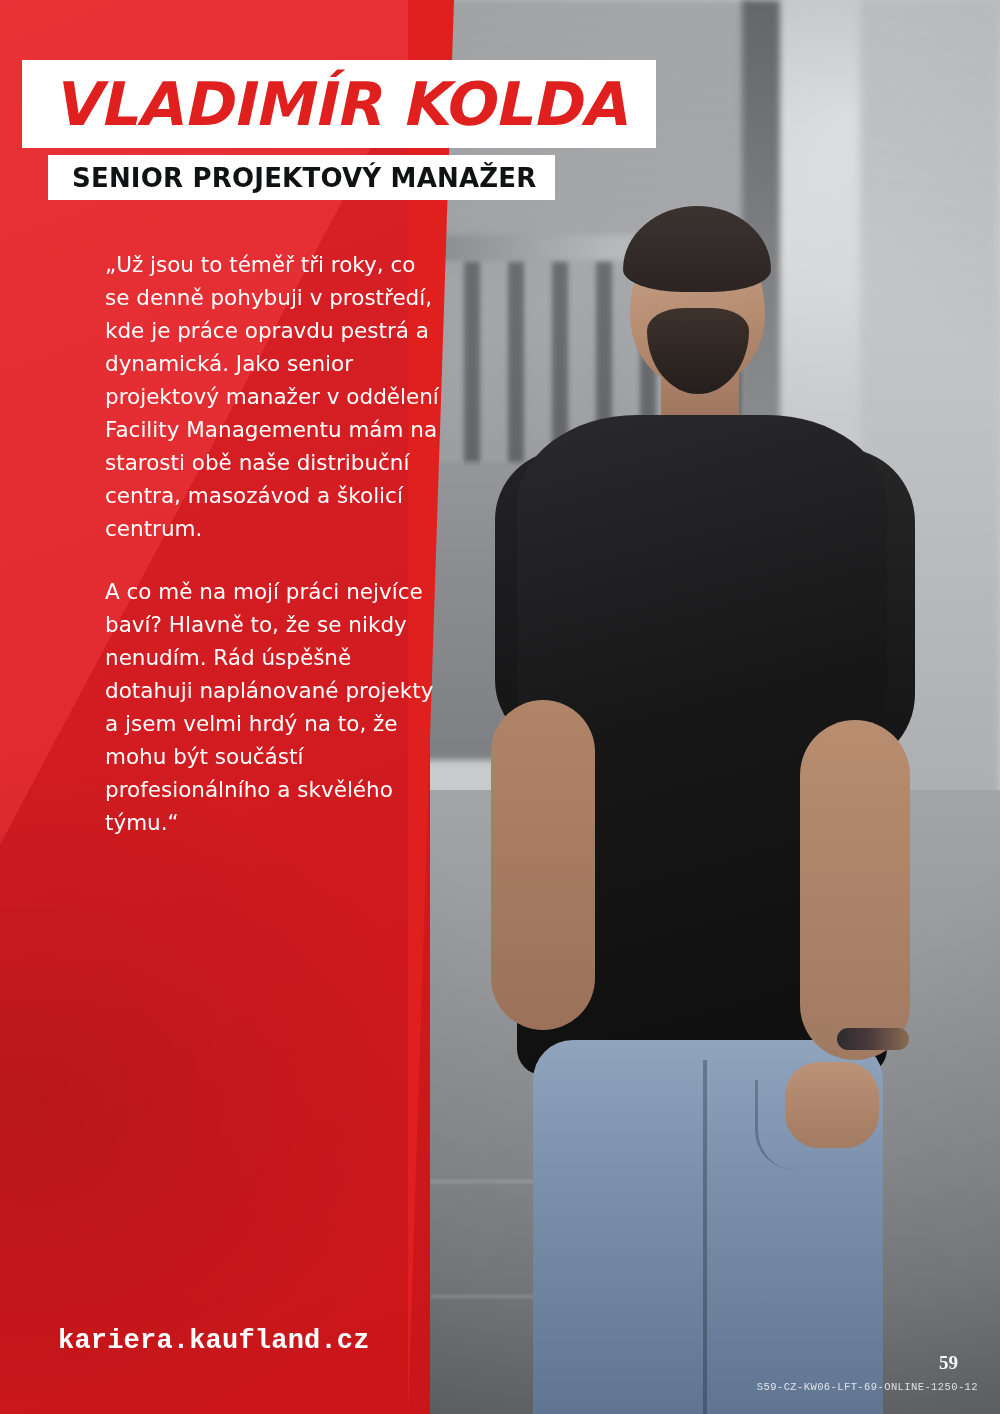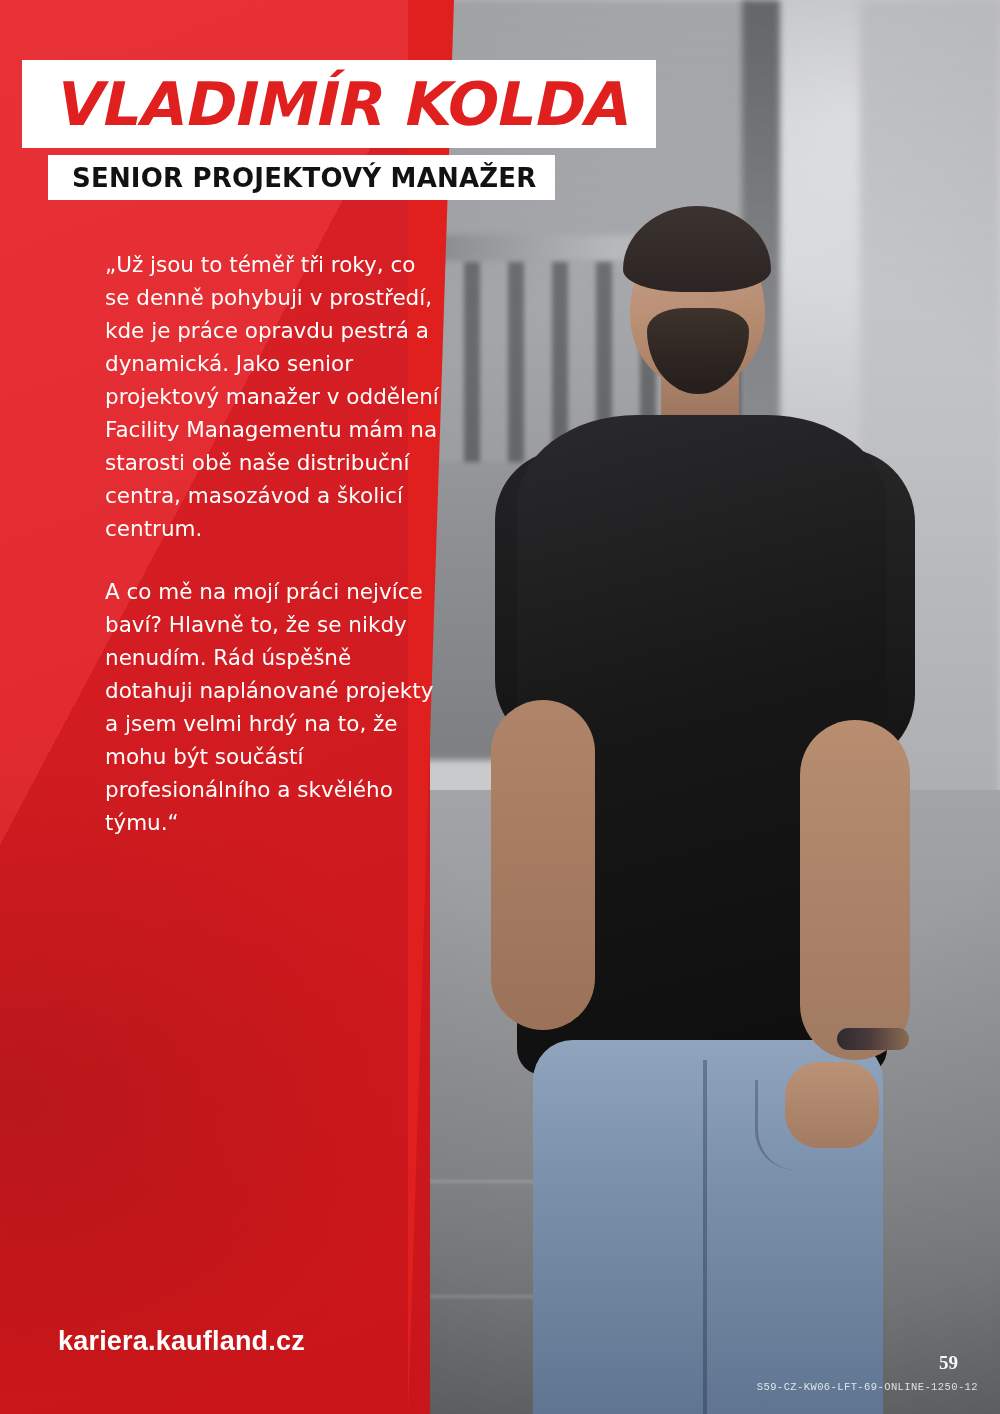--- a/index.html
+++ b/index.html
@@ -209,21 +209,21 @@
     font-weight: 400;
     margin-left: 47px;
   }
   .quote p { margin: 0 0 30px 0; }
   .quote p:last-child { margin-bottom: 0; }
 
   
   .site-url {
     position: absolute; left: 58px; top: 1326px;
     color: #ffffff;
-    font-family: Liberation Sans, sans-serif;
+    font-family: Liberation Mono, monospace;
     font-weight: 700;
     font-size: 27px;
     letter-spacing: .2px;
   }
 
   
   .page-number {
     position: absolute; right: 42px; top: 1352px;
     color: #ffffff;
     font-family: Liberation Serif, serif;

